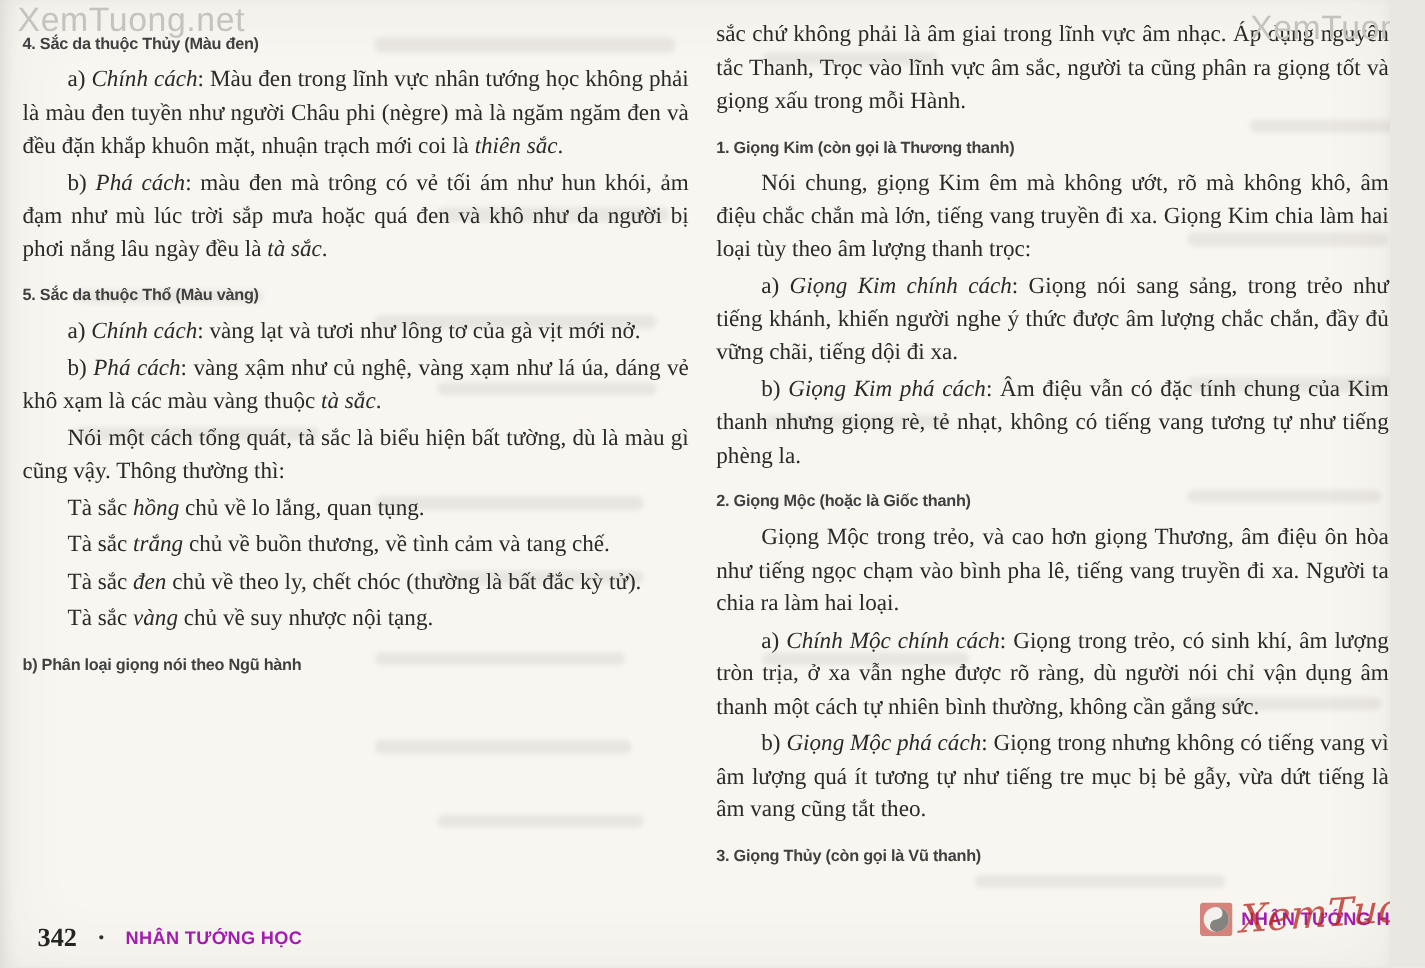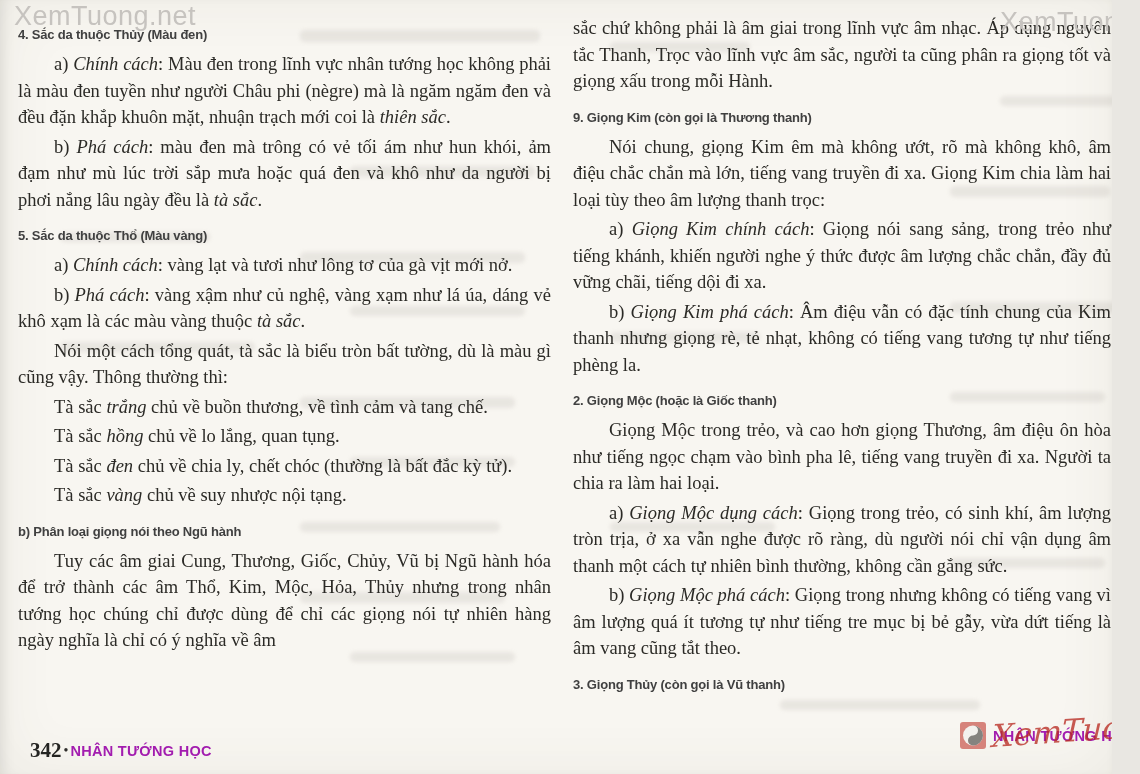--- a/index.html
+++ b/index.html
@@ -19,21 +19,21 @@
   .it{font-style:italic;}
   .watermark{position:absolute;z-index:3;font-family:"Liberation Sans", sans-serif;font-size:27px;color:#c6c3bf;letter-spacing:0.5px;pointer-events:none;}
   .wm-tl{left:14px;top:1px;}
   .wm-tr{left:1000px;top:7px;}
   .wm-script{
     position:absolute;z-index:4;left:992px;top:712px;width:170px;
     font-family:"DejaVu Serif", serif;font-style:italic;font-size:31px;
     color:rgba(184,44,34,0.78);transform:rotate(-4deg) skewX(-6deg);
     pointer-events:none;white-space:nowrap;
   }
-  .footer-left{position:absolute;left:30px;top:738px;z-index:2;display:flex;align-items:center;gap:2px;}
+  .footer-left{position:absolute;left:30px;top:738px;z-index:2;display:flex;align-items:center;gap:17px;}
   .footer-right{position:absolute;left:960px;top:722px;z-index:2;display:flex;align-items:center;gap:7px;}
   .pg-num{font-family:"Liberation Serif", serif;font-weight:700;font-size:21px;color:#242422;}
   .pg-bullet{font-size:14px;color:#2e2d2b;}
   .pg-title{font-family:"Liberation Sans", sans-serif;font-weight:700;font-size:14.5px;letter-spacing:0.3px;color:#a21caf;white-space:nowrap;}
   .yy{width:26px;height:27px;flex:0 0 auto;}
   .ghost{position:absolute;z-index:1;background:rgba(124,117,104,0.12);filter:blur(2px);border-radius:5px;pointer-events:none;}
 </style>
 </head>
 <body>
 
@@ -63,38 +63,37 @@
   <div class="watermark wm-tl">XemTuong.net</div>
   <div class="watermark wm-tr">XemTuong.net</div>
 
   <div class="col col-left">
       <h3 class="heading"><span>4. Sắc da thuộc Thủy (Màu đen)</span></h3>
       <p class="para"><span>a) </span><span class="it">Chính cách</span><span>: Màu đen trong lĩnh vực nhân tướng học không phải là màu đen tuyền như người Châu phi (nègre) mà là ngăm ngăm đen và đều đặn khắp khuôn mặt, nhuận trạch mới coi là </span><span class="it">thiên sắc</span><span>.</span></p>
       <p class="para"><span>b) </span><span class="it">Phá cách</span><span>: màu đen mà trông có vẻ tối ám như hun khói, ảm đạm như mù lúc trời sắp mưa hoặc quá đen và khô như da người bị phơi nắng lâu ngày đều là </span><span class="it">tà sắc</span><span>.</span></p>
       <h3 class="heading"><span>5. Sắc da thuộc Thổ (Màu vàng)</span></h3>
       <p class="para"><span>a) </span><span class="it">Chính cách</span><span>: vàng lạt và tươi như lông tơ của gà vịt mới nở.</span></p>
       <p class="para"><span>b) </span><span class="it">Phá cách</span><span>: vàng xậm như củ nghệ, vàng xạm như lá úa, dáng vẻ khô xạm là các màu vàng thuộc </span><span class="it">tà sắc</span><span>.</span></p>
-      <p class="para"><span>Nói một cách tổng quát, tà sắc là biểu tròn bất tường, dù là màu gì cũng vậy. Thông thường thì:</span></p>
+      <p class="para"><span>Nói một cách tổng quát, tà sắc là biểu hiện bất tường, dù là màu gì cũng vậy. Thông thường thì:</span></p>
+      <p class="para"><span>Tà sắc </span><span class="it">hồng</span><span> chủ về lo lắng, quan tụng.</span></p>
       <p class="para"><span>Tà sắc </span><span class="it">trắng</span><span> chủ về buồn thương, về tình cảm và tang chế.</span></p>
-      <p class="para"><span>Tà sắc </span><span class="it">hồng</span><span> chủ về lo lắng, quan tụng.</span></p>
-      <p class="para"><span>Tà sắc </span><span class="it">đen</span><span> chủ về chia ly, chết chóc (thường là bất đắc kỳ tử).</span></p>
+      <p class="para"><span>Tà sắc </span><span class="it">đen</span><span> chủ về theo ly, chết chóc (thường là bất đắc kỳ tử).</span></p>
       <p class="para"><span>Tà sắc </span><span class="it">vàng</span><span> chủ về suy nhược nội tạng.</span></p>
       <h3 class="heading"><span>b) Phân loại giọng nói theo Ngũ hành</span></h3>
-      <p class="para"><span>Tuy các âm giai Cung, Thương, Giốc, Chủy, Vũ bị Ngũ hành hóa để trở thành các âm Thổ, Kim, Mộc, Hỏa, Thủy nhưng trong nhân tướng học chúng chỉ được dùng để chỉ các giọng nói tự nhiên hàng ngày nghĩa là chỉ có ý nghĩa về âm</span></p>
     </div>
 
   <div class="col col-right">
       <p class="para noindent"><span>sắc chứ không phải là âm giai trong lĩnh vực âm nhạc. Áp dụng nguyên tắc Thanh, Trọc vào lĩnh vực âm sắc, người ta cũng phân ra giọng tốt và giọng xấu trong mỗi Hành.</span></p>
-      <h3 class="heading"><span>9. Giọng Kim (còn gọi là Thương thanh)</span></h3>
+      <h3 class="heading"><span>1. Giọng Kim (còn gọi là Thương thanh)</span></h3>
       <p class="para"><span>Nói chung, giọng Kim êm mà không ướt, rõ mà không khô, âm điệu chắc chắn mà lớn, tiếng vang truyền đi xa. Giọng Kim chia làm hai loại tùy theo âm lượng thanh trọc:</span></p>
       <p class="para"><span>a) </span><span class="it">Giọng Kim chính cách</span><span>: Giọng nói sang sảng, trong trẻo như tiếng khánh, khiến người nghe ý thức được âm lượng chắc chắn, đầy đủ vững chãi, tiếng dội đi xa.</span></p>
       <p class="para"><span>b) </span><span class="it">Giọng Kim phá cách</span><span>: Âm điệu vẫn có đặc tính chung của Kim thanh nhưng giọng rè, tẻ nhạt, không có tiếng vang tương tự như tiếng phèng la.</span></p>
       <h3 class="heading"><span>2. Giọng Mộc (hoặc là Giốc thanh)</span></h3>
       <p class="para"><span>Giọng Mộc trong trẻo, và cao hơn giọng Thương, âm điệu ôn hòa như tiếng ngọc chạm vào bình pha lê, tiếng vang truyền đi xa. Người ta chia ra làm hai loại.</span></p>
-      <p class="para"><span>a) </span><span class="it">Giọng Mộc dụng cách</span><span>: Giọng trong trẻo, có sinh khí, âm lượng tròn trịa, ở xa vẫn nghe được rõ ràng, dù người nói chỉ vận dụng âm thanh một cách tự nhiên bình thường, không cần gắng sức.</span></p>
+      <p class="para"><span>a) </span><span class="it">Chính Mộc chính cách</span><span>: Giọng trong trẻo, có sinh khí, âm lượng tròn trịa, ở xa vẫn nghe được rõ ràng, dù người nói chỉ vận dụng âm thanh một cách tự nhiên bình thường, không cần gắng sức.</span></p>
       <p class="para"><span>b) </span><span class="it">Giọng Mộc phá cách</span><span>: Giọng trong nhưng không có tiếng vang vì âm lượng quá ít tương tự như tiếng tre mục bị bẻ gẫy, vừa dứt tiếng là âm vang cũng tắt theo.</span></p>
       <h3 class="heading"><span>3. Giọng Thủy (còn gọi là Vũ thanh)</span></h3>
     </div>
 
   <div class="footer-left">
     <span class="pg-num">342</span>
     <span class="pg-bullet">•</span>
     <span class="pg-title">NHÂN TƯỚNG HỌC</span>
   </div>
 

